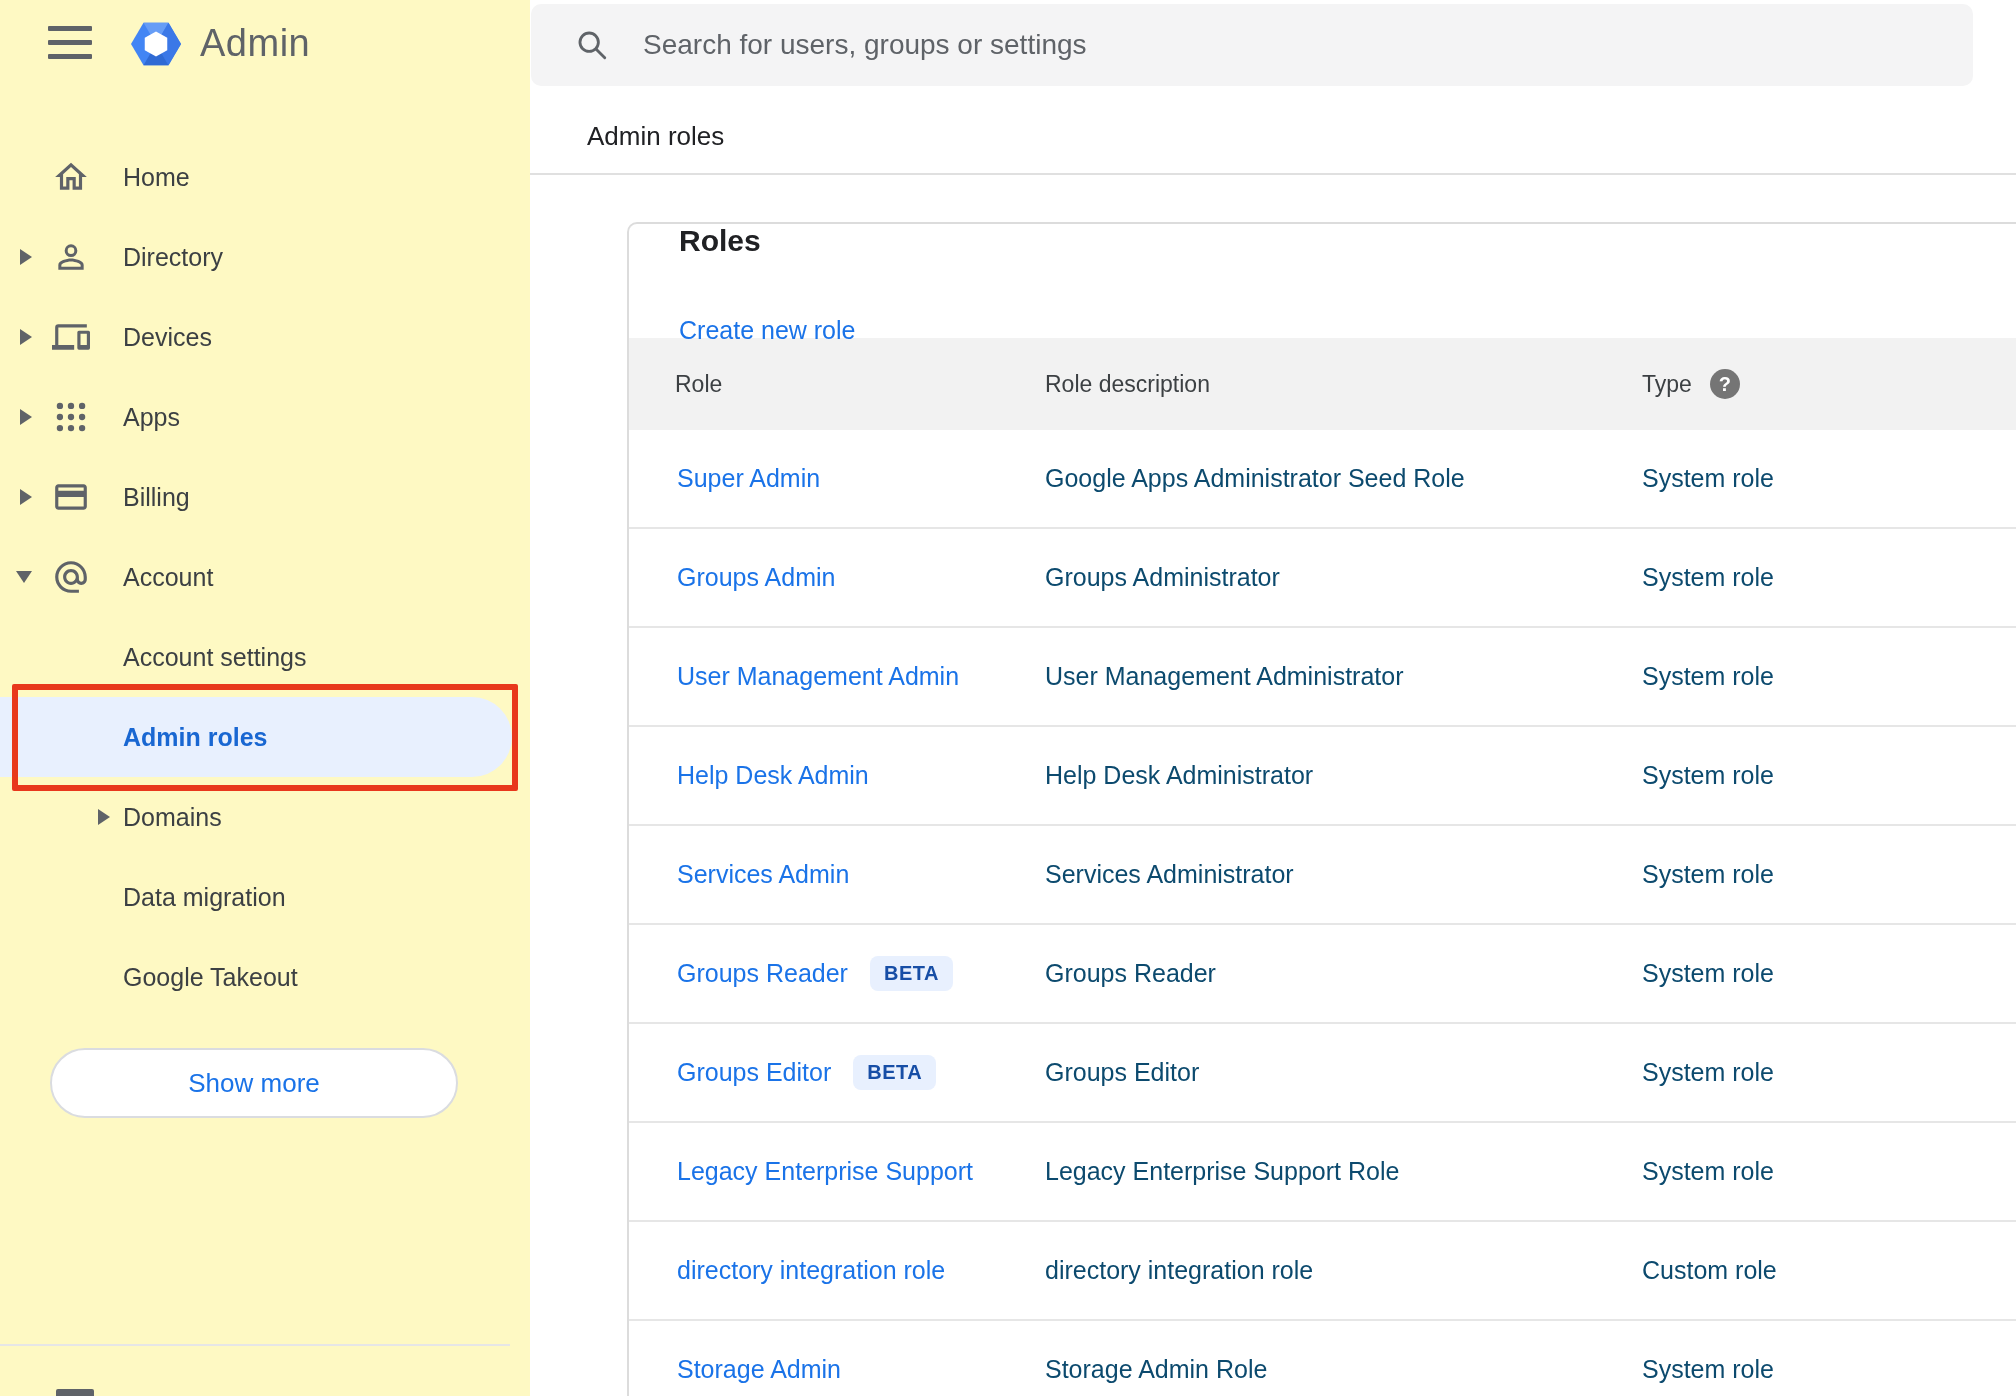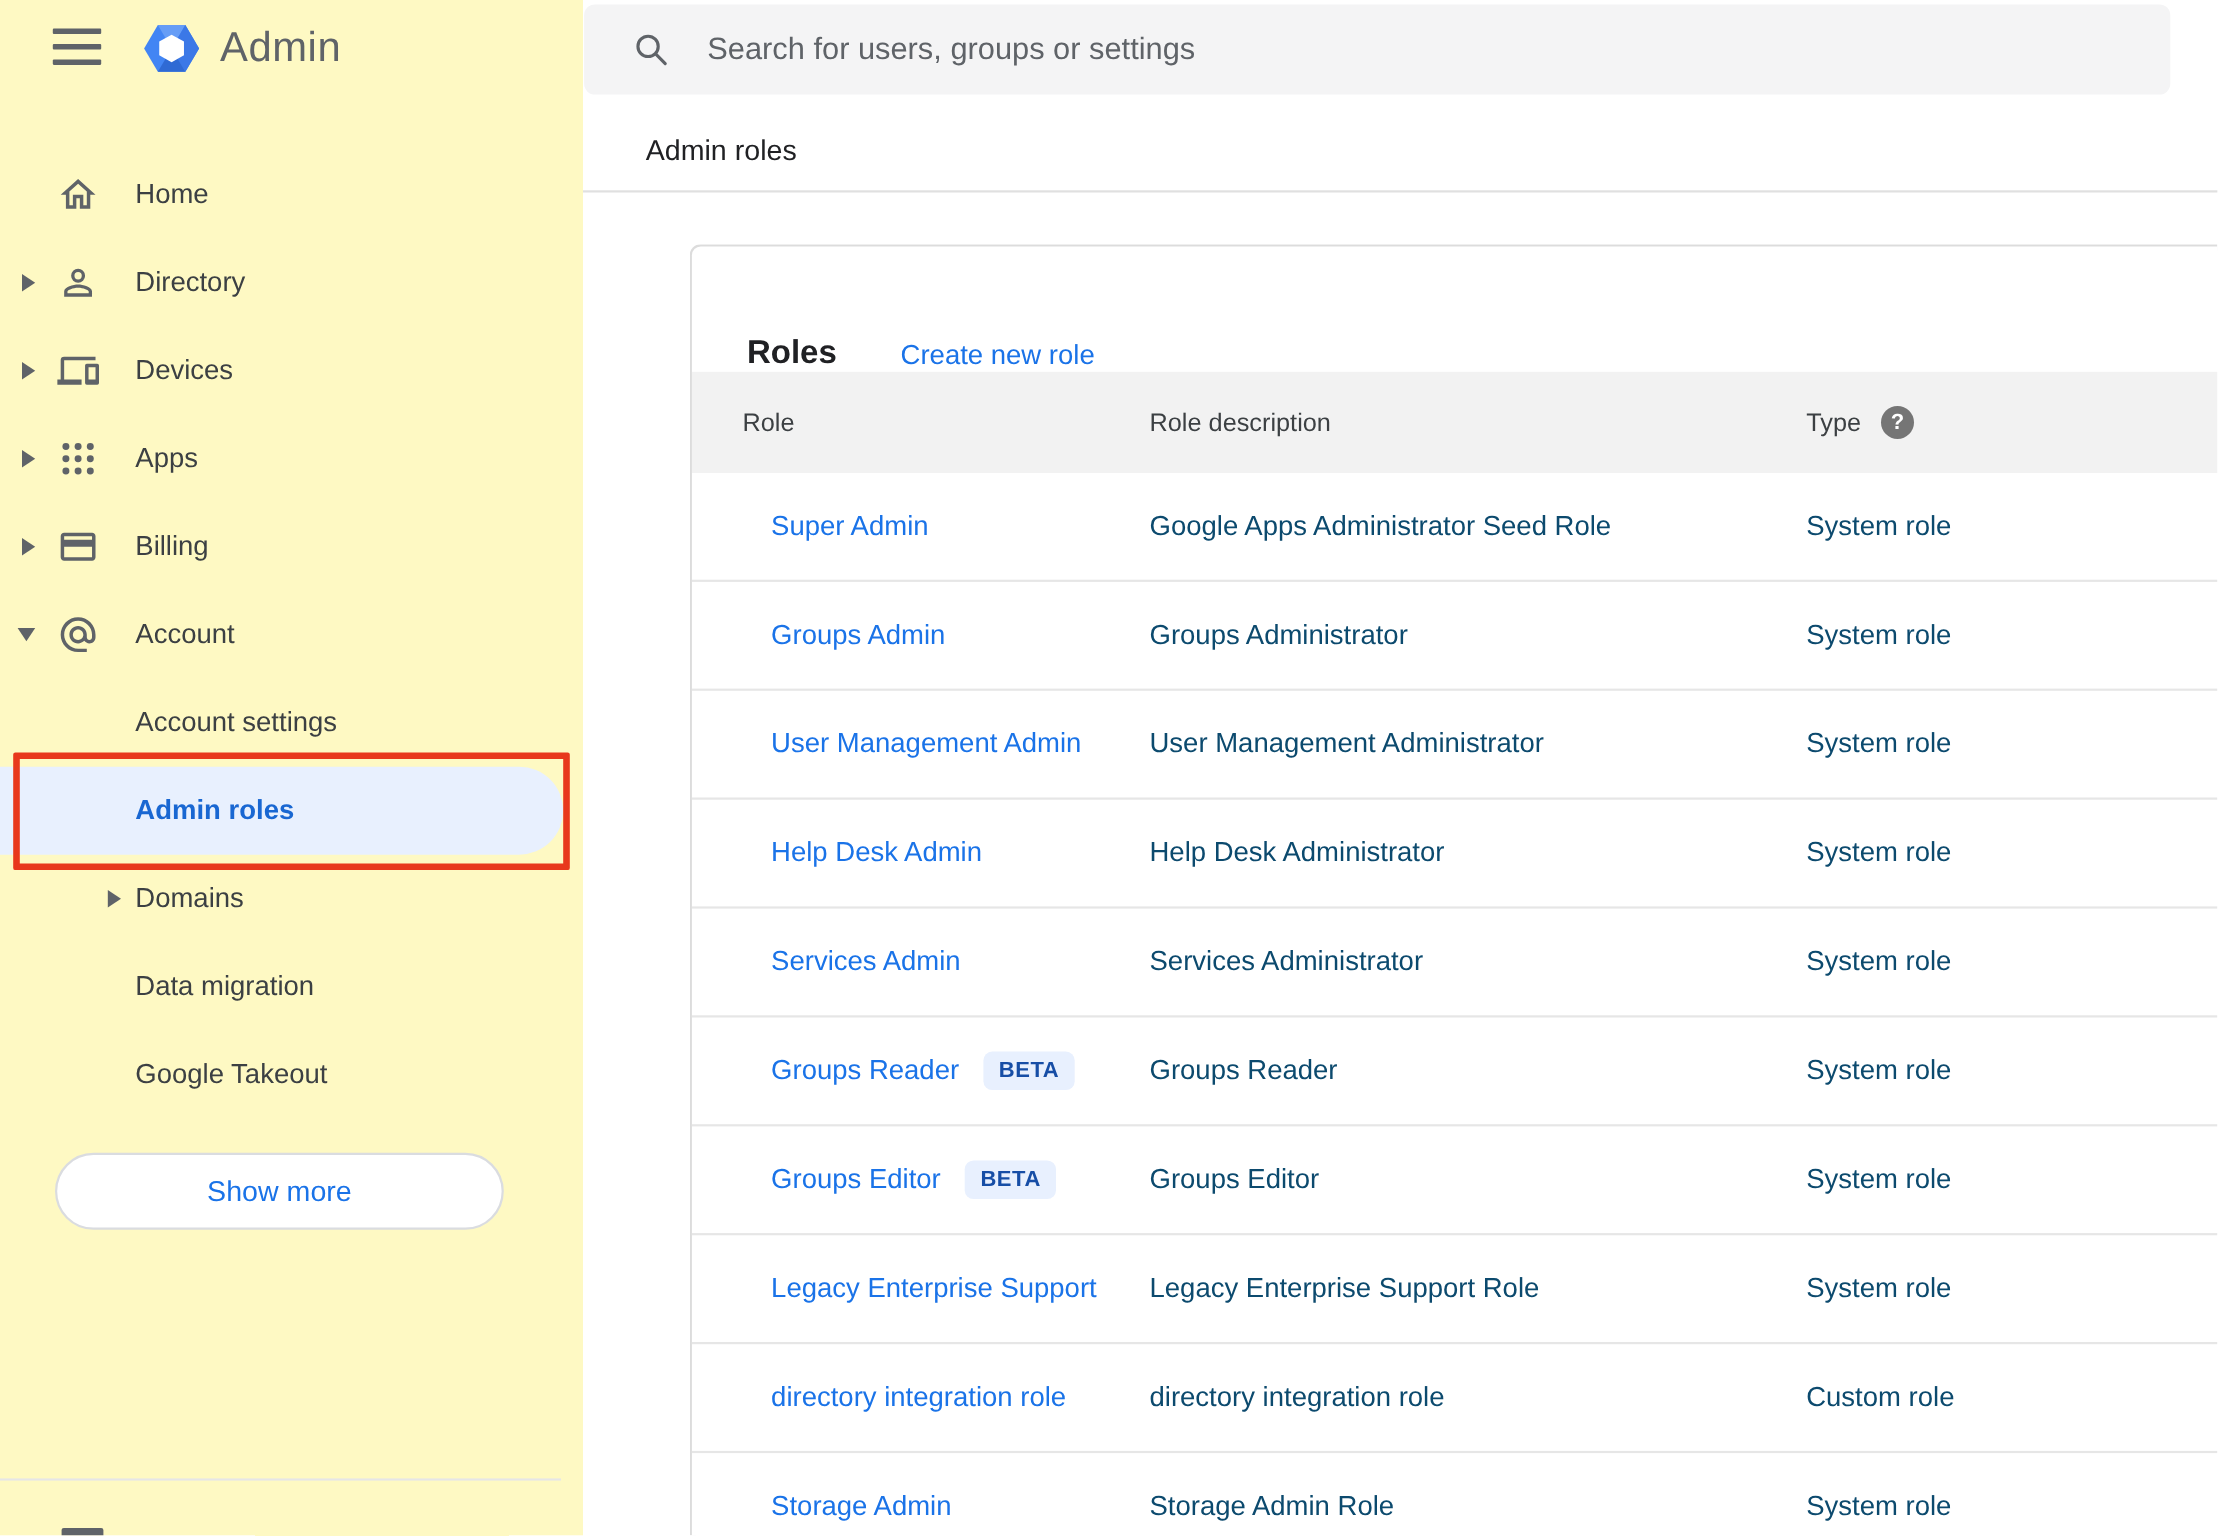--- a/index.html
+++ b/index.html
@@ -51,35 +51,35 @@
     font-family:inherit; }
   .search-input::placeholder { color:#5f6368; opacity:1; }
 
   .page-title { position:absolute; left:587px; top:121px; font-size:26px; color:#202124; }
   .title-divider { position:absolute; left:530px; top:173px; width:1486px; height:2px; background:#e0e0e0; }
 
   
   .card { position:absolute; left:627px; top:222px; width:1389px; height:1174px;
     background:#fff; border-top:2px solid #dcdcdc; border-left:2px solid #dcdcdc;
     border-radius:10px 0 0 0; overflow:hidden; }
-  .card-header { height:114px; display:flex; align-items:flex-end; padding-left:50px; gap:58px; }
+  .card-header { height:114px; display:flex; align-items:flex-start; padding-left:50px; gap:58px;flex-direction:column; }
   .card-title { font-size:30px; font-weight:700; color:#202124; }
   .create-link { font-size:25px; color:#1a73e8; text-decoration:none; cursor:pointer; }
 
   .thead { height:92px; background:#f2f2f2; display:grid; grid-template-columns:416px 597px 1fr;
     align-items:center; }
   .thead .cell { font-size:23px; color:#3c4043; }
   .cell.c-role { padding-left:46px; }
   .cell.c-type { display:flex; align-items:center; gap:18px; }
   .help-circle { width:30px; height:30px; border-radius:50%; background:#757575; color:#fff;
     font-size:20px; font-weight:700; display:flex; align-items:center; justify-content:center; cursor:pointer; }
 
   .trow { height:99px; display:grid; grid-template-columns:416px 597px 1fr; align-items:center;
     border-bottom:2px solid #e6e6e6; }
-  .role-cell { padding-left:72px; display:flex; align-items:center; }
+  .role-cell { padding-left:48px; display:flex; align-items:center; }
   .role-link { font-size:25px; color:#1a73e8; text-decoration:none; cursor:pointer; white-space:nowrap; }
   .beta-badge { margin-left:22px; padding:6px 14px; background:#e8f0fe; color:#174ea6;
     font-size:20px; font-weight:700; border-radius:8px; letter-spacing:0.5px; }
   .desc-cell, .type-cell { font-size:25px; color:#0c4a6e; }
 </style>
 </head>
 <body>
 
 <div class="stage">
 

